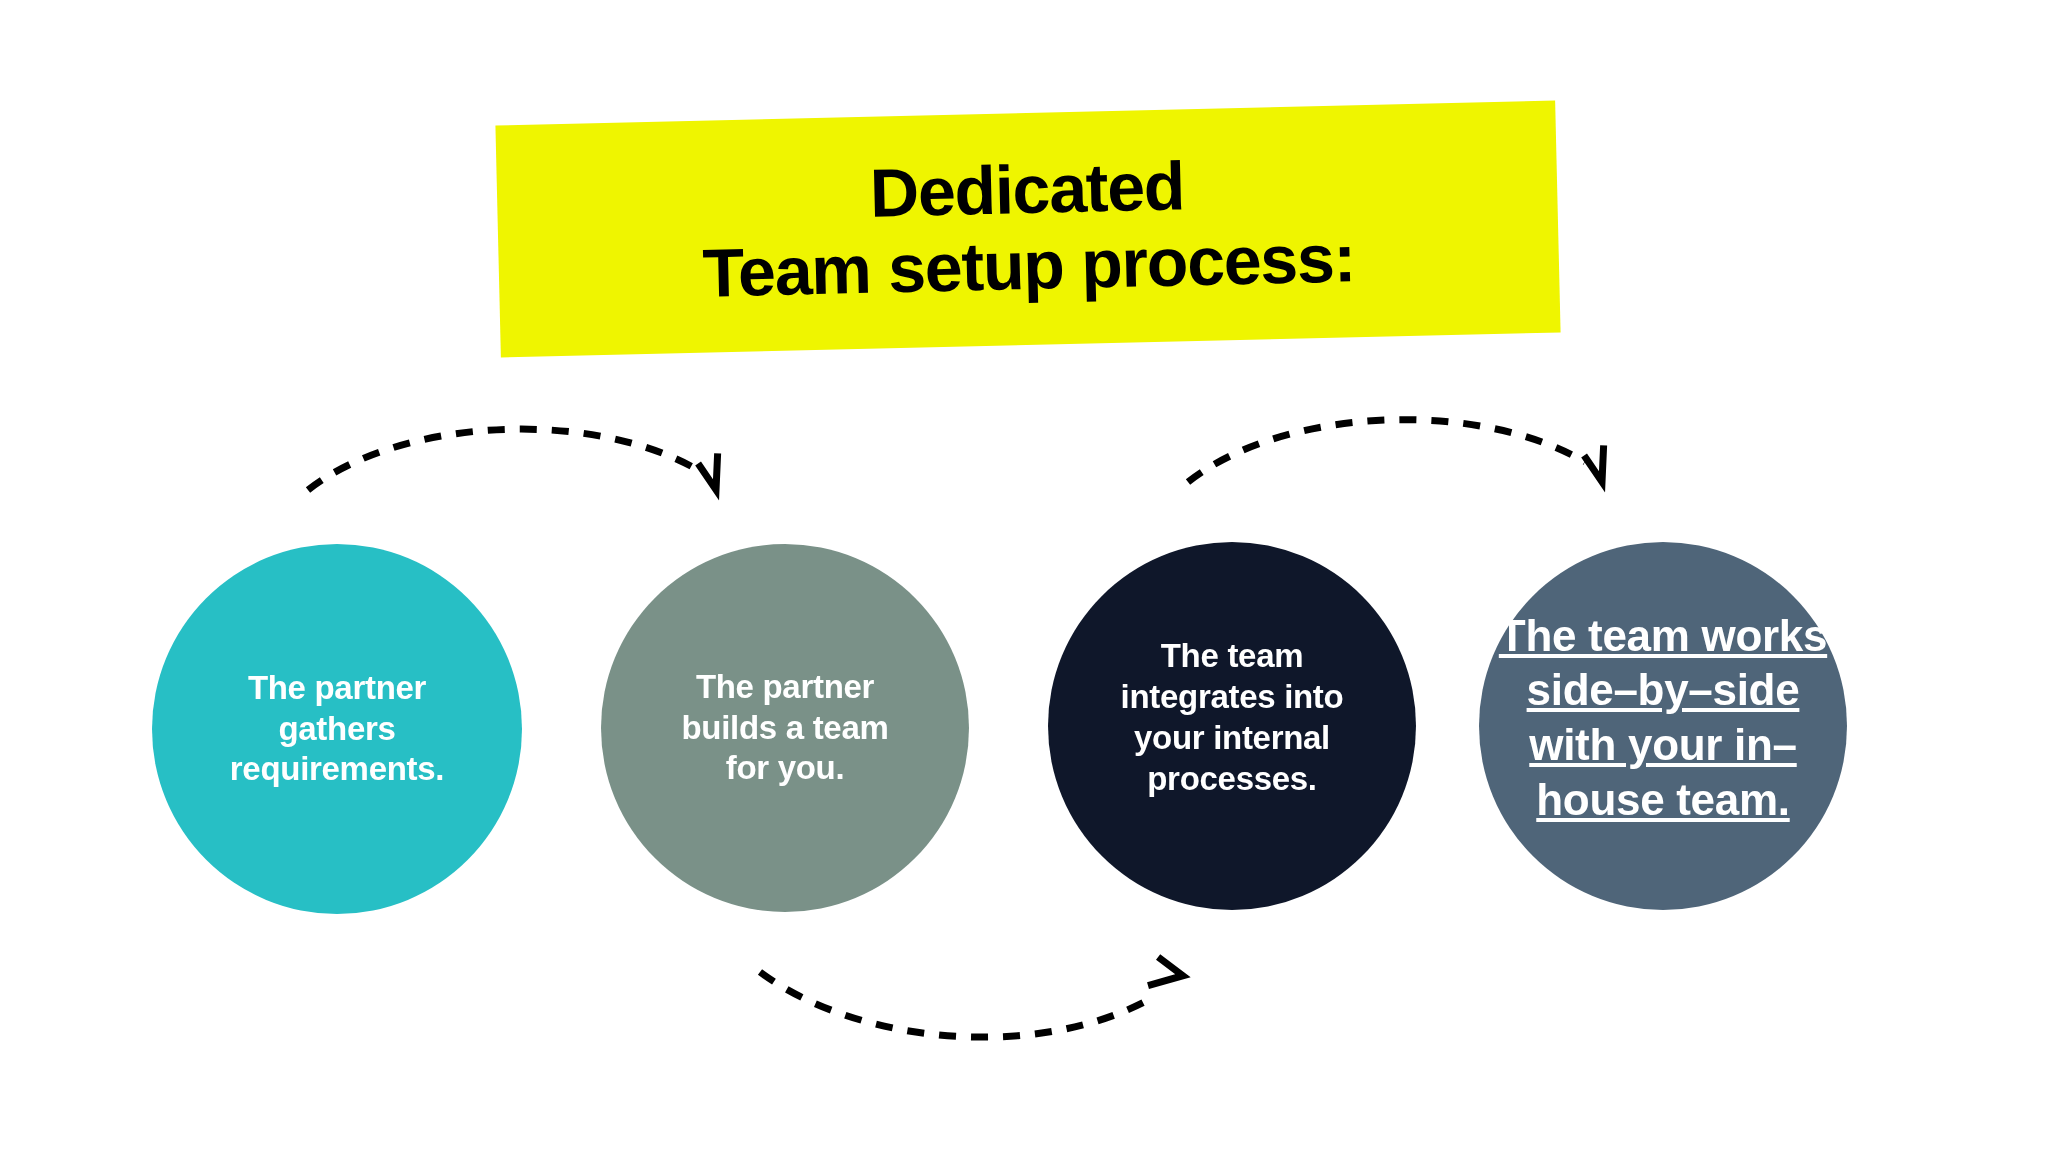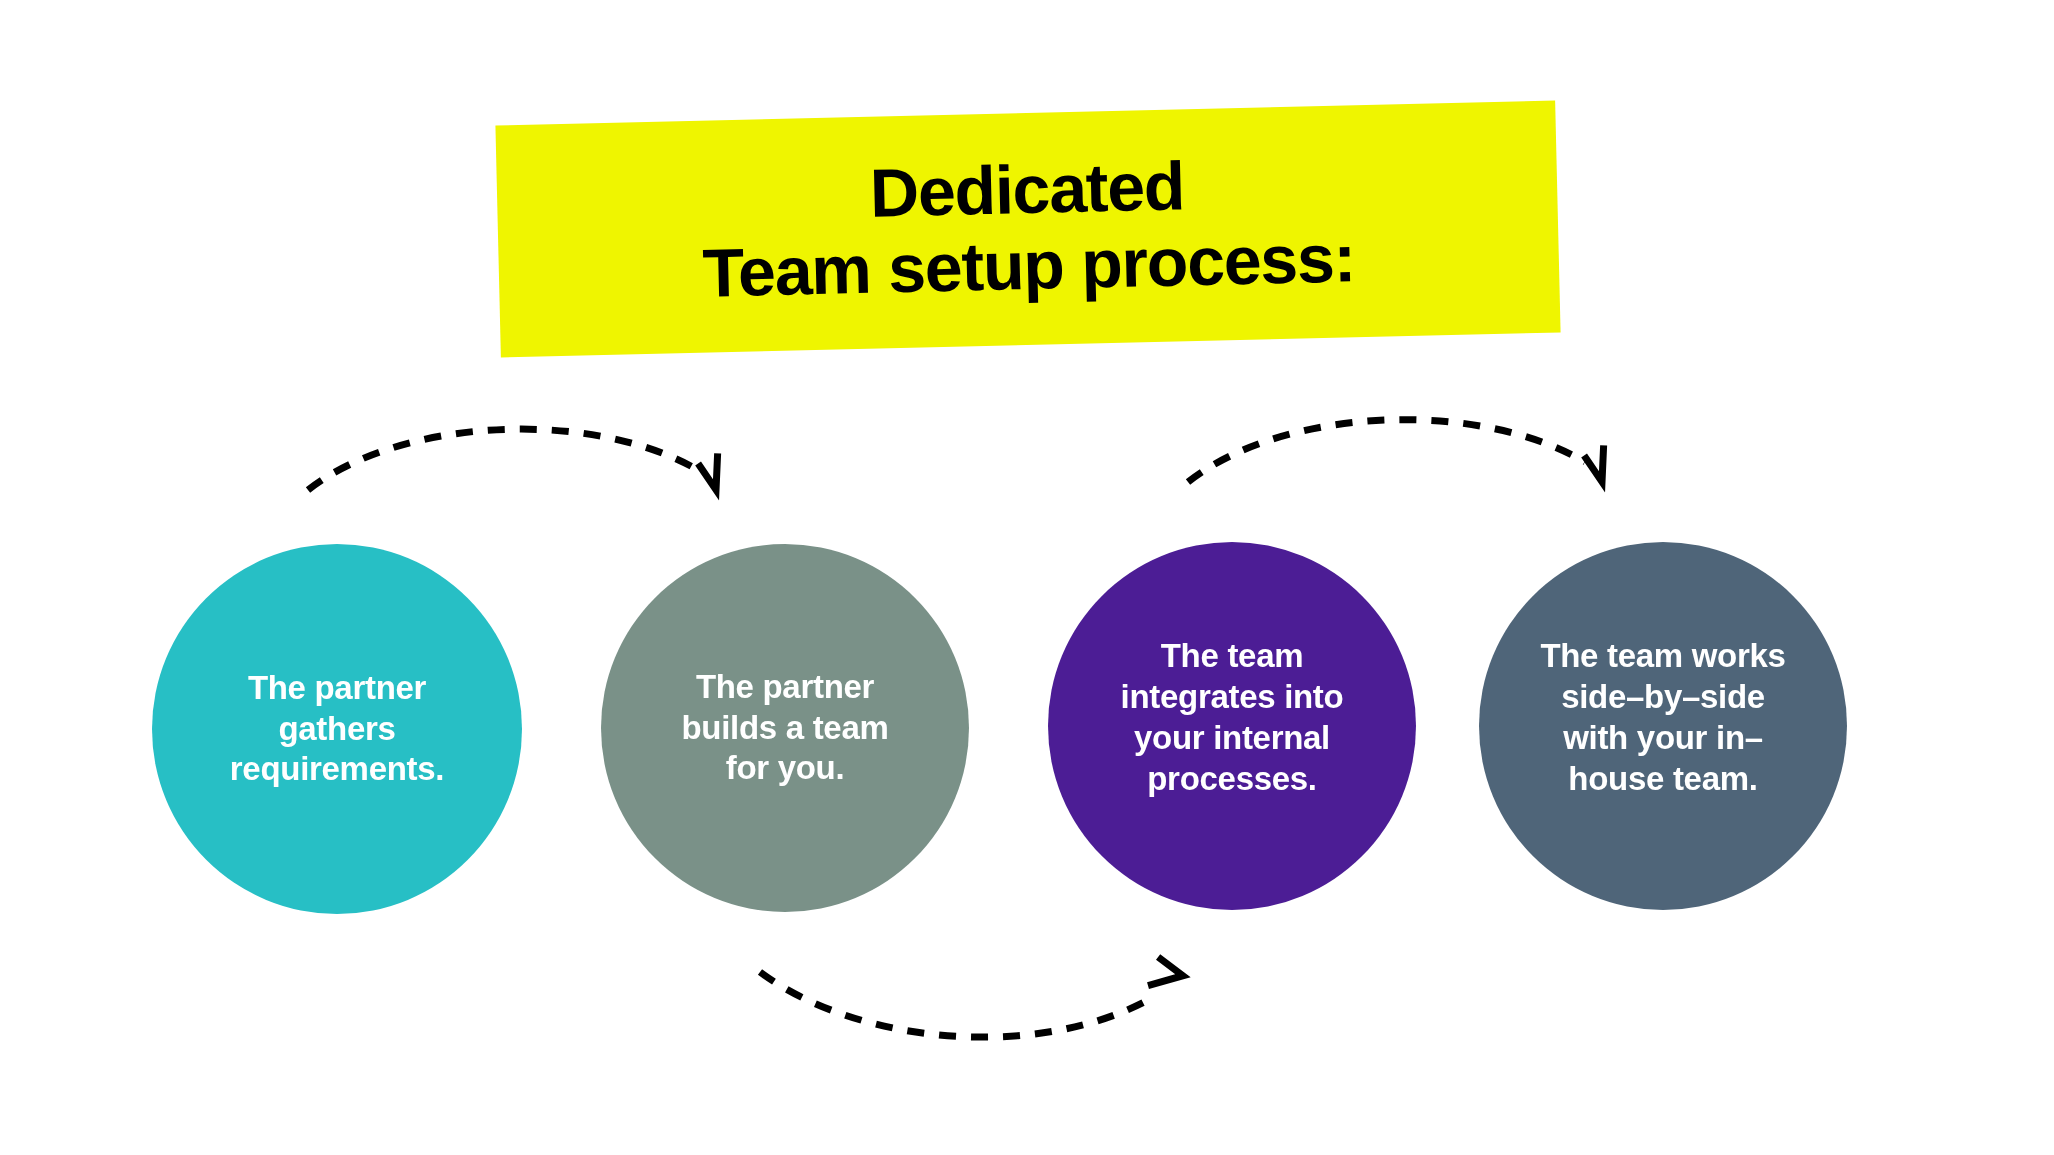--- a/index.html
+++ b/index.html
@@ -69,21 +69,21 @@
   }
 
   #circle-1 { left: 152px;  top: 544px; width: 370px; height: 370px; }
   #circle-2 { left: 601px;  top: 544px; width: 368px; height: 368px; }
   #circle-3 { left: 1048px; top: 542px; width: 368px; height: 368px; }
   #circle-4 { left: 1479px; top: 542px; width: 368px; height: 368px; }
 
   #circle-1 .circle-label { font-size: 33px; }
   #circle-2 .circle-label { font-size: 33px; }
   #circle-3 .circle-label { font-size: 33px; transform: translateY(-8px); }
-  #circle-4 .circle-label { font-size: 33px; transform: translateY(-8px); }
+  #circle-4 .circle-label { font-size: 44px; transform: translateY(-8px); text-decoration: underline; }
 
   
   .arrow-svg {
     position: absolute;
     overflow: visible;
     pointer-events: none;
   }
   #arrow-1 { left: 290px;  top: 410px; }
   #arrow-2 { left: 1170px; top: 400px; }
   #arrow-3 { left: 740px;  top: 950px; }
@@ -132,21 +132,21 @@
 gathers
 requirements.</div>
   </div>
 
   <div class="circle" id="circle-2" style="background: rgb(122, 145, 136);">
     <div class="circle-label" style="color: rgb(255, 255, 255);">The partner
 builds a team
 for you.</div>
   </div>
 
-  <div class="circle" id="circle-3" style="background: #4c1d95;">
+  <div class="circle" id="circle-3" style="background: #0f172a;">
     <div class="circle-label" style="color: rgb(255, 255, 255);">The team
 integrates into
 your internal
 processes.</div>
   </div>
 
   <div class="circle" id="circle-4" style="background: rgb(79, 101, 121);">
     <div class="circle-label" style="color: rgb(255, 255, 255);">The team works
 side–by–side
 with your in–

